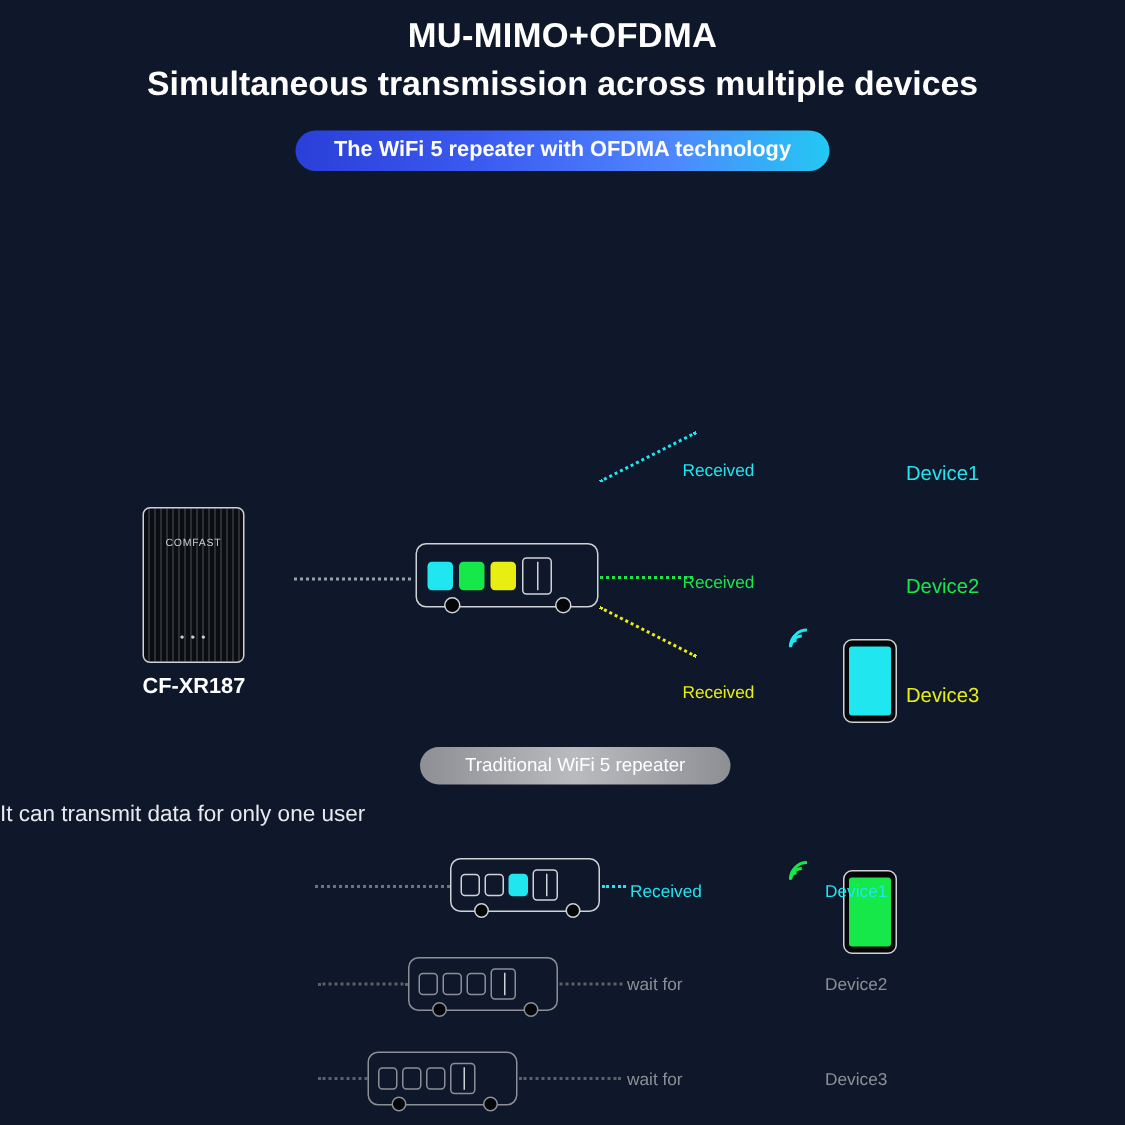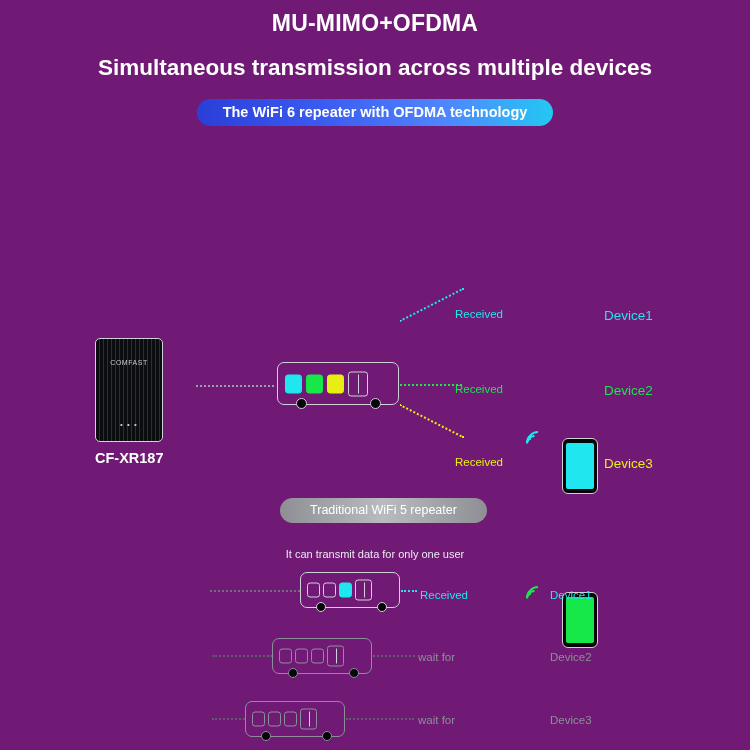--- a/index.html
+++ b/index.html
@@ -12,39 +12,39 @@
     height: 750px;
     overflow: hidden;
     font-family: "Liberation Sans", sans-serif;
     color: #ffffff;
     position: relative;
   }
   .page {
     position: relative;
     width: 750px;
     height: 750px;
-    background: #701a75;
+    background: #0f172a;
   }
 
   
   .headings {
     text-align: center;
     padding-top: 8px;
   }
   .h-title {
     font-size: 23px;
     font-weight: bold;
     letter-spacing: .2px;
     line-height: 30px;
   }
   .h-sub1 {
     font-size: 22.5px;
     font-weight: bold;
     line-height: 31px;
-    margin-top: 14px;
+    margin-top: 2px;
   }
   .h-sub2 {
     font-size: 22.5px;
     font-weight: bold;
     line-height: 31px;
     margin-top: 1px;
   }
 
   
   .para {
@@ -78,24 +78,23 @@
   .pill-grey-wrap { text-align: center; padding-left: 17px; }
   .pill-grey {
     display: inline-block;
     padding: 5px 30px 6px 30px;
     border-radius: 13px;
     background: linear-gradient(90deg, #8d8f94 0%, #b9bbbf 50%, #8d8f94 100%);
     font-size: 12.5px;
     color: #ffffff;
   }
   .pill-grey-caption {
-    text-align: center;
-    font-size: 11px;
+    font-size: 15px;
     color: #e9eaee;
-    margin-top: 25px;
+    margin-top: 11px;
   }
 
   
   .abs { position: absolute; }
 
   
   .repeater {
     width: 66px;
     height: 102px;
     border: 1.6px solid #cfd2d6;
@@ -224,21 +223,21 @@
 
   <div class="headings">
     <div class="h-title">MU-MIMO+OFDMA</div>
     <div class="h-sub1">Simultaneous transmission across multiple devices</div>
   </div>
 
   <div class="para">
   </div>
 
   <div class="pill-wrap">
-    <span class="pill-blue">The WiFi 6 repeater with OFDMA technology</span>
+    <span class="pill-blue">The WiFi 5 repeater with OFDMA technology</span>
   </div>
 
   <div class="abs" style="left:95px; top:338px;">
     <div class="repeater">
       <div class="brand">COMFAST</div>
       <div class="leds">• • •</div>
     </div>
     <div class="dev-label">CF-XR187</div>
   </div>
 

